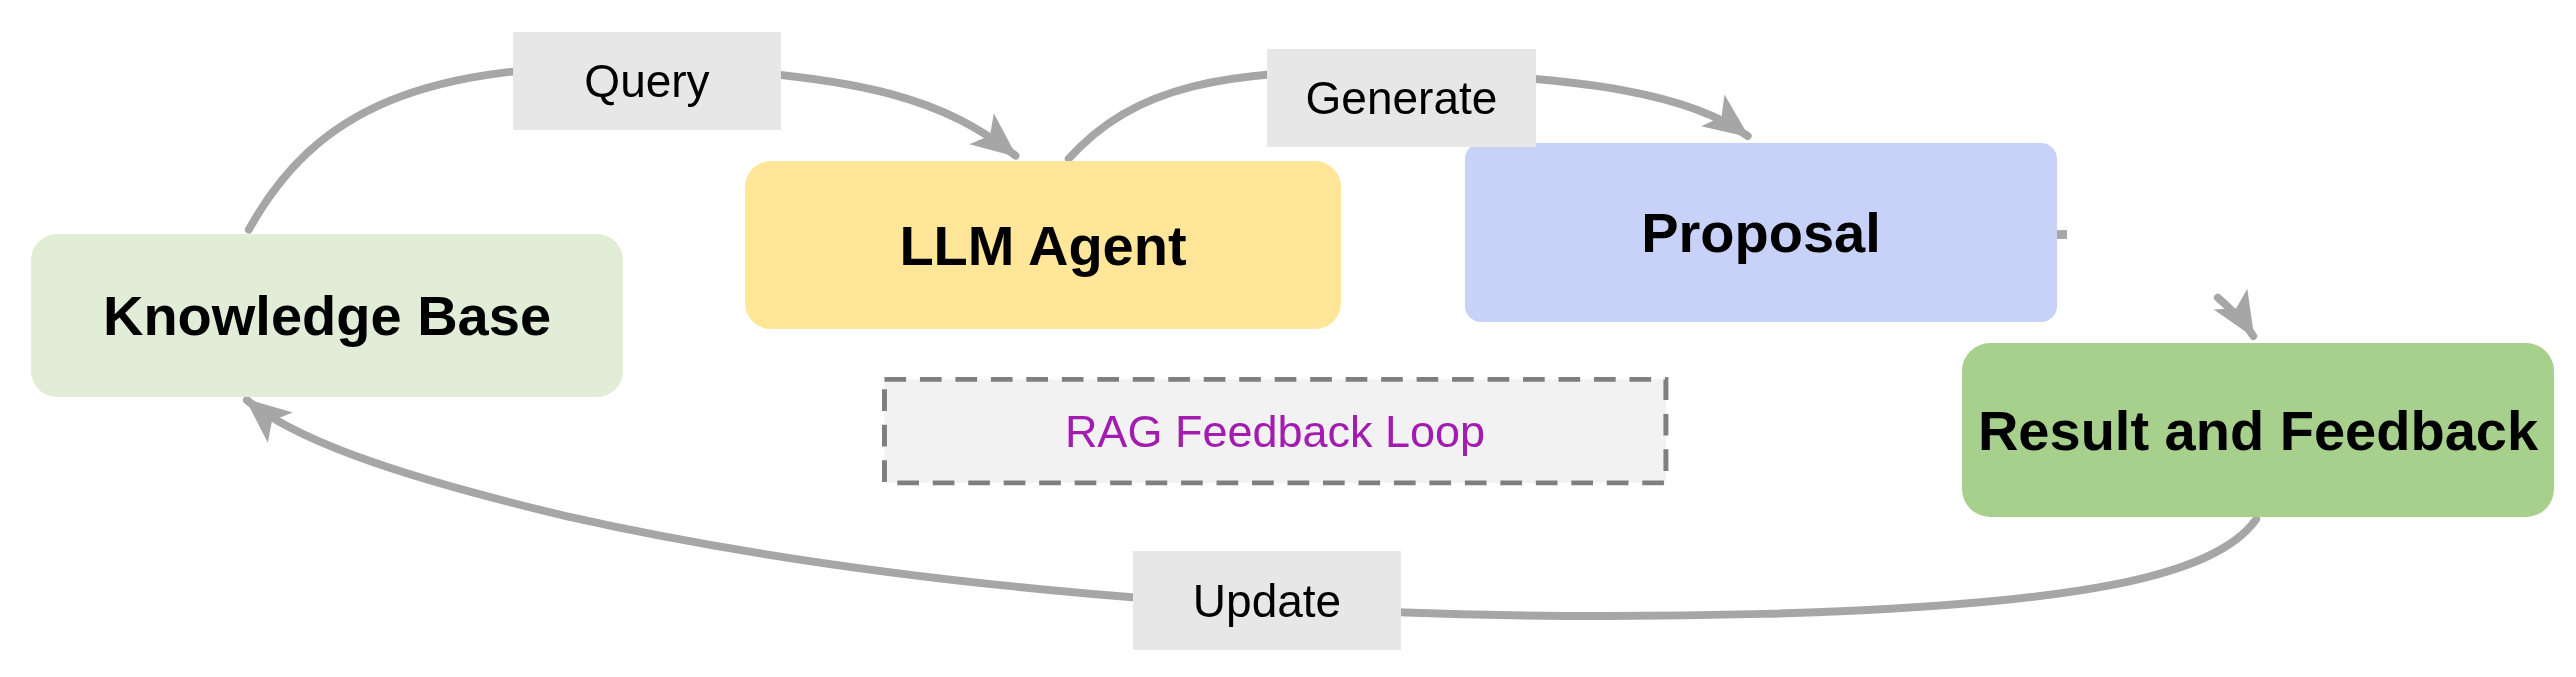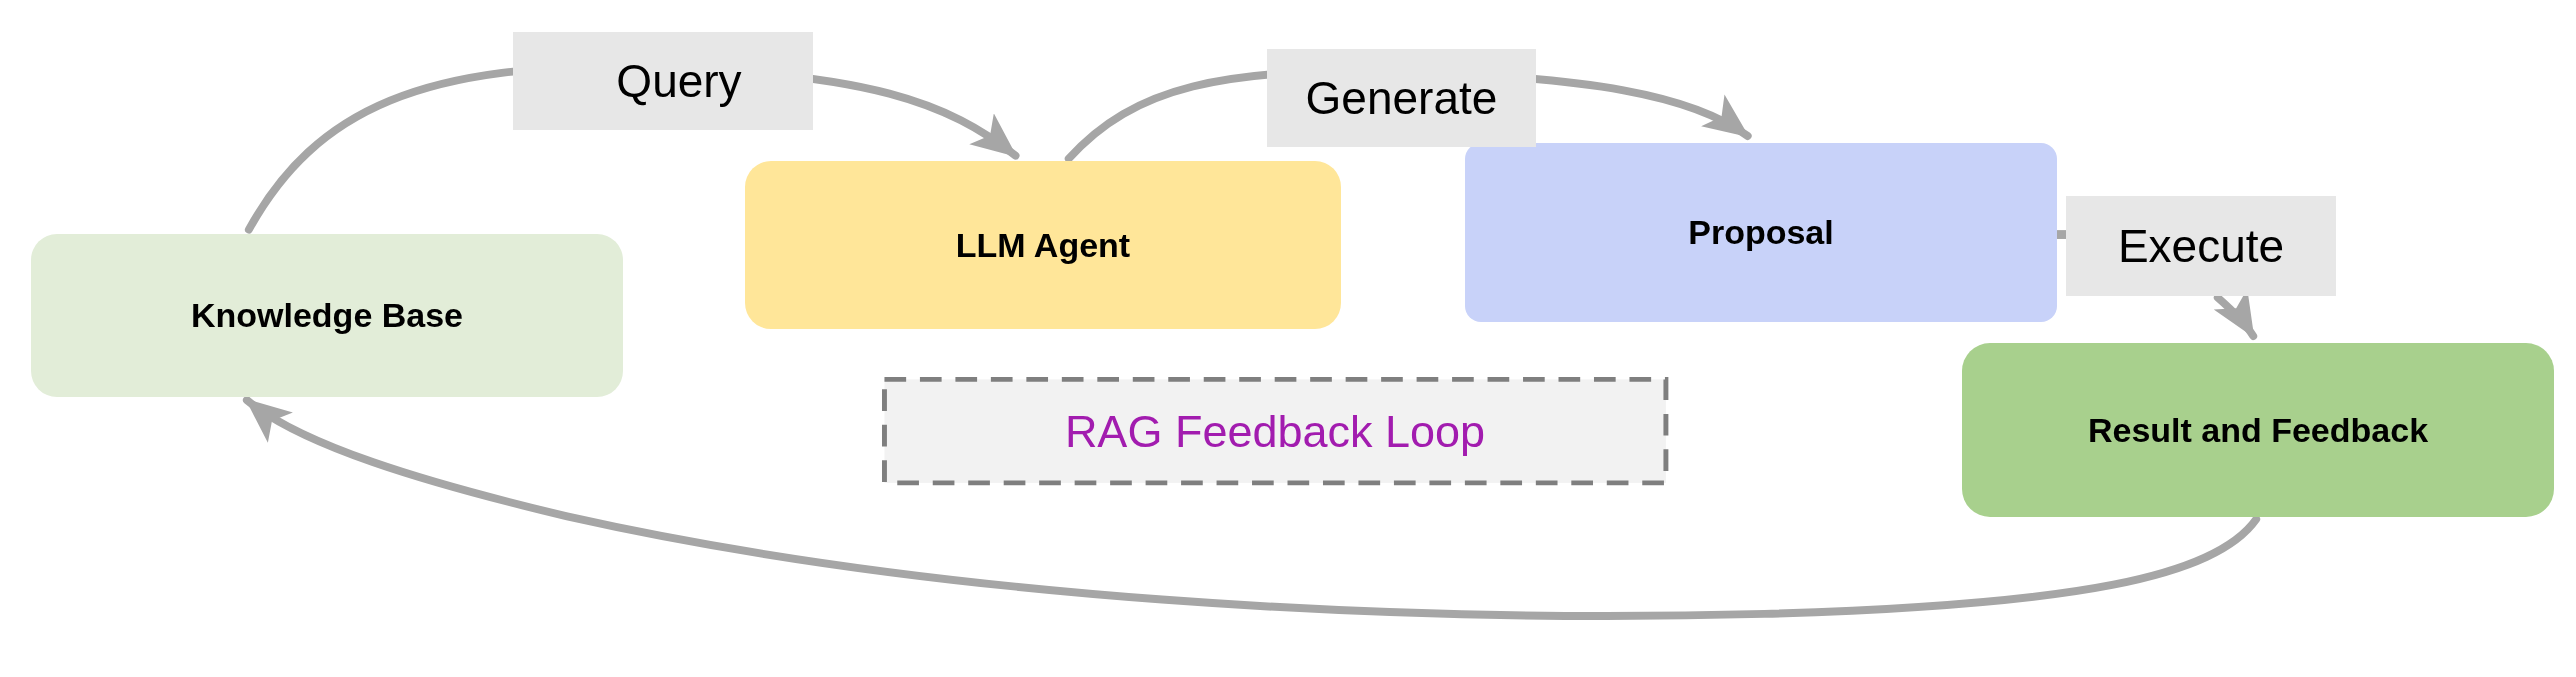--- a/index.html
+++ b/index.html
@@ -24,41 +24,41 @@
     height: 677px;
     z-index: 1;
   }
   .node {
     position: absolute;
     z-index: 2;
     display: flex;
     align-items: center;
     justify-content: center;
     font-weight: 700;
-    font-size: 34px;
+    font-size: 56px;
     color: #000000;
     letter-spacing: 0px;
   }
   .node-kb      { left: 31px;   top: 228px; width: 592px; height: 163px; background: #E2EDD8; border-radius: 26px; margin-top: 6px; }
   .node-llm     { left: 745px;  top: 161px; width: 596px; height: 168px; background: #FFE699; border-radius: 26px; }
   .node-prop    { left: 1465px; top: 143px; width: 592px; height: 179px; background: #C8D2F9; border-radius: 16px; }
   .node-result  { left: 1962px; top: 343px; width: 592px; height: 174px; background: #A8D08D; border-radius: 28px; }
 
   .edge-label {
     position: absolute;
     z-index: 3;
     display: flex;
     align-items: center;
     justify-content: center;
     background: #E7E7E7;
     font-size: 46px;
     font-weight: 400;
     color: #000000;
   }
-  .label-query    { left: 513px;  top: 32px;  width: 268px; height: 98px; padding-left: 32px; }
+  .label-query    { left: 513px;  top: 32px;  width: 268px; height: 98px; }
   .label-generate { left: 1267px; top: 29px;  width: 269px; height: 98px; margin-top: 20px; }
   .label-execute  { left: 2066px; top: 196px; width: 270px; height: 100px; }
   .label-update   { left: 1133px; top: 551px; width: 268px; height: 99px; }
 
   .loop-label {
     position: absolute;
     z-index: 2;
     left: 884px; top: 380px;
     width: 782px; height: 104px;
     display: flex;
@@ -112,23 +112,23 @@
   </div>
 
   <div class="edge-label label-query">
     <span>Query</span>
   </div>
 
   <div class="edge-label label-generate">
     <span>Generate</span>
   </div>
 
-  <div class="edge-label label-execute">
-    <span>Execute</span>
+
+  <div class="edge-label label-update">
+    <span>Update</span>
   </div>
-
 
   <div class="loop-label">
     <span>RAG Feedback Loop</span>
   </div>
 
 </div>
 
 
 </body></html>

